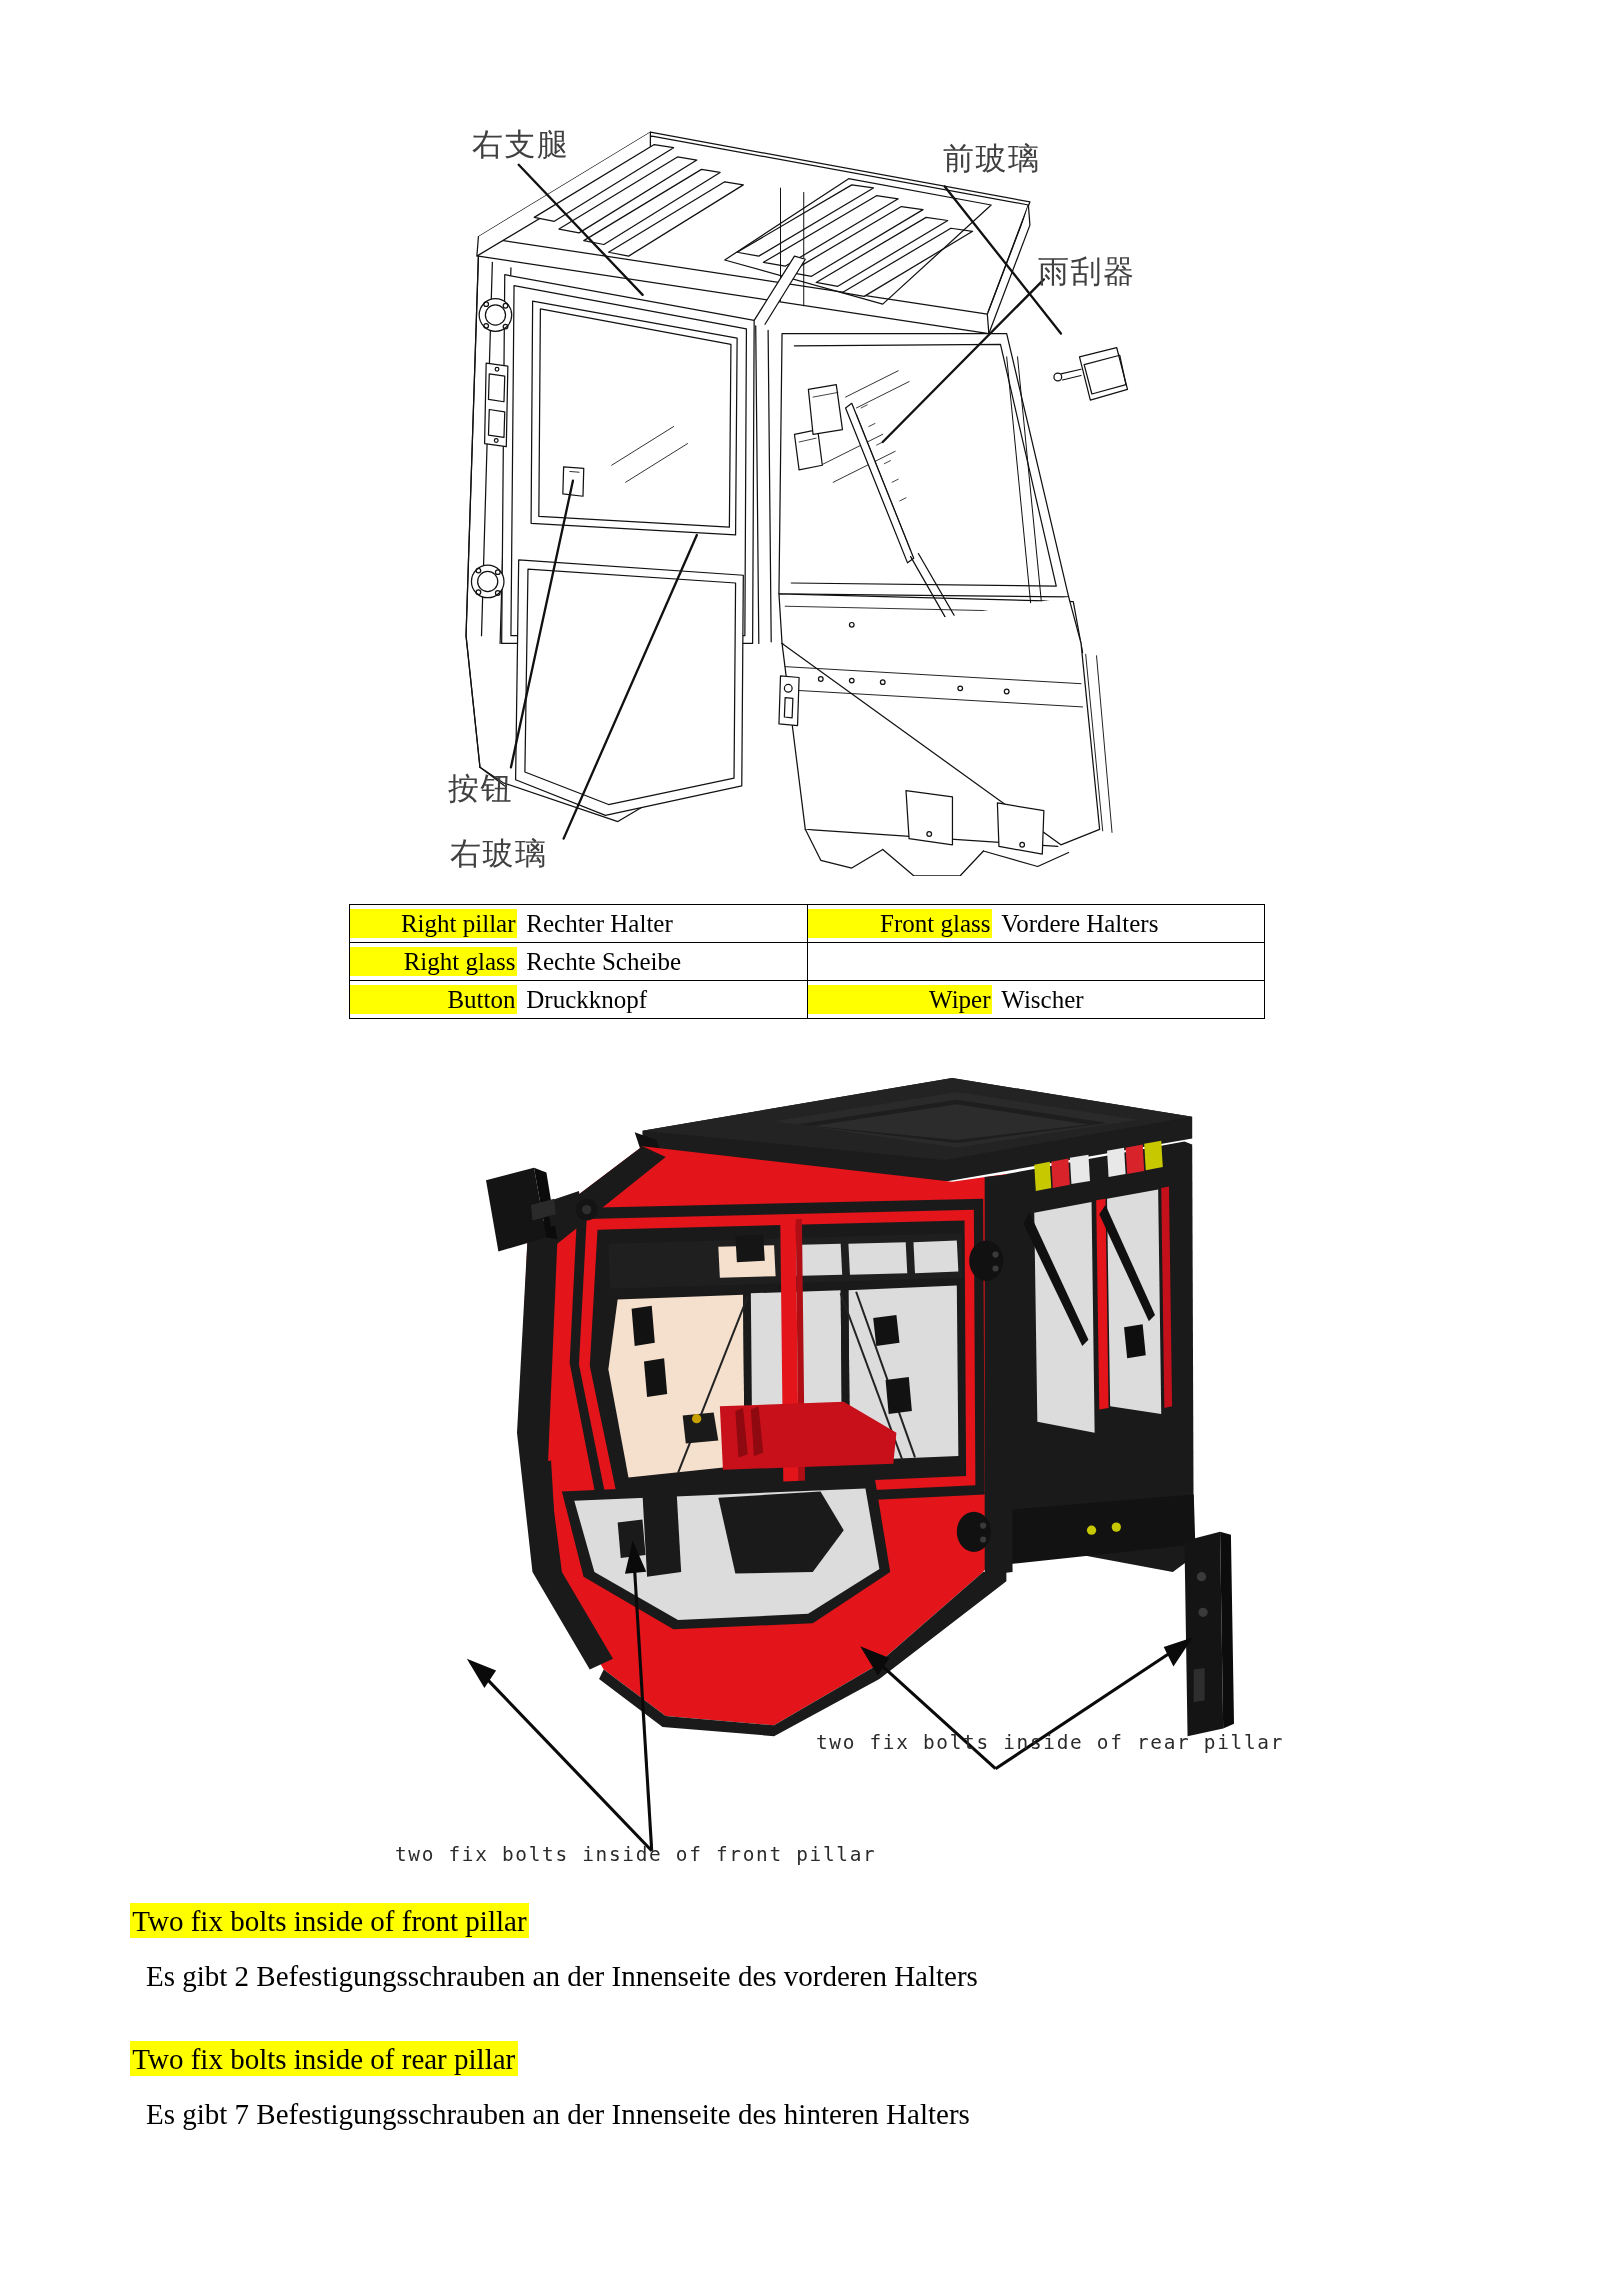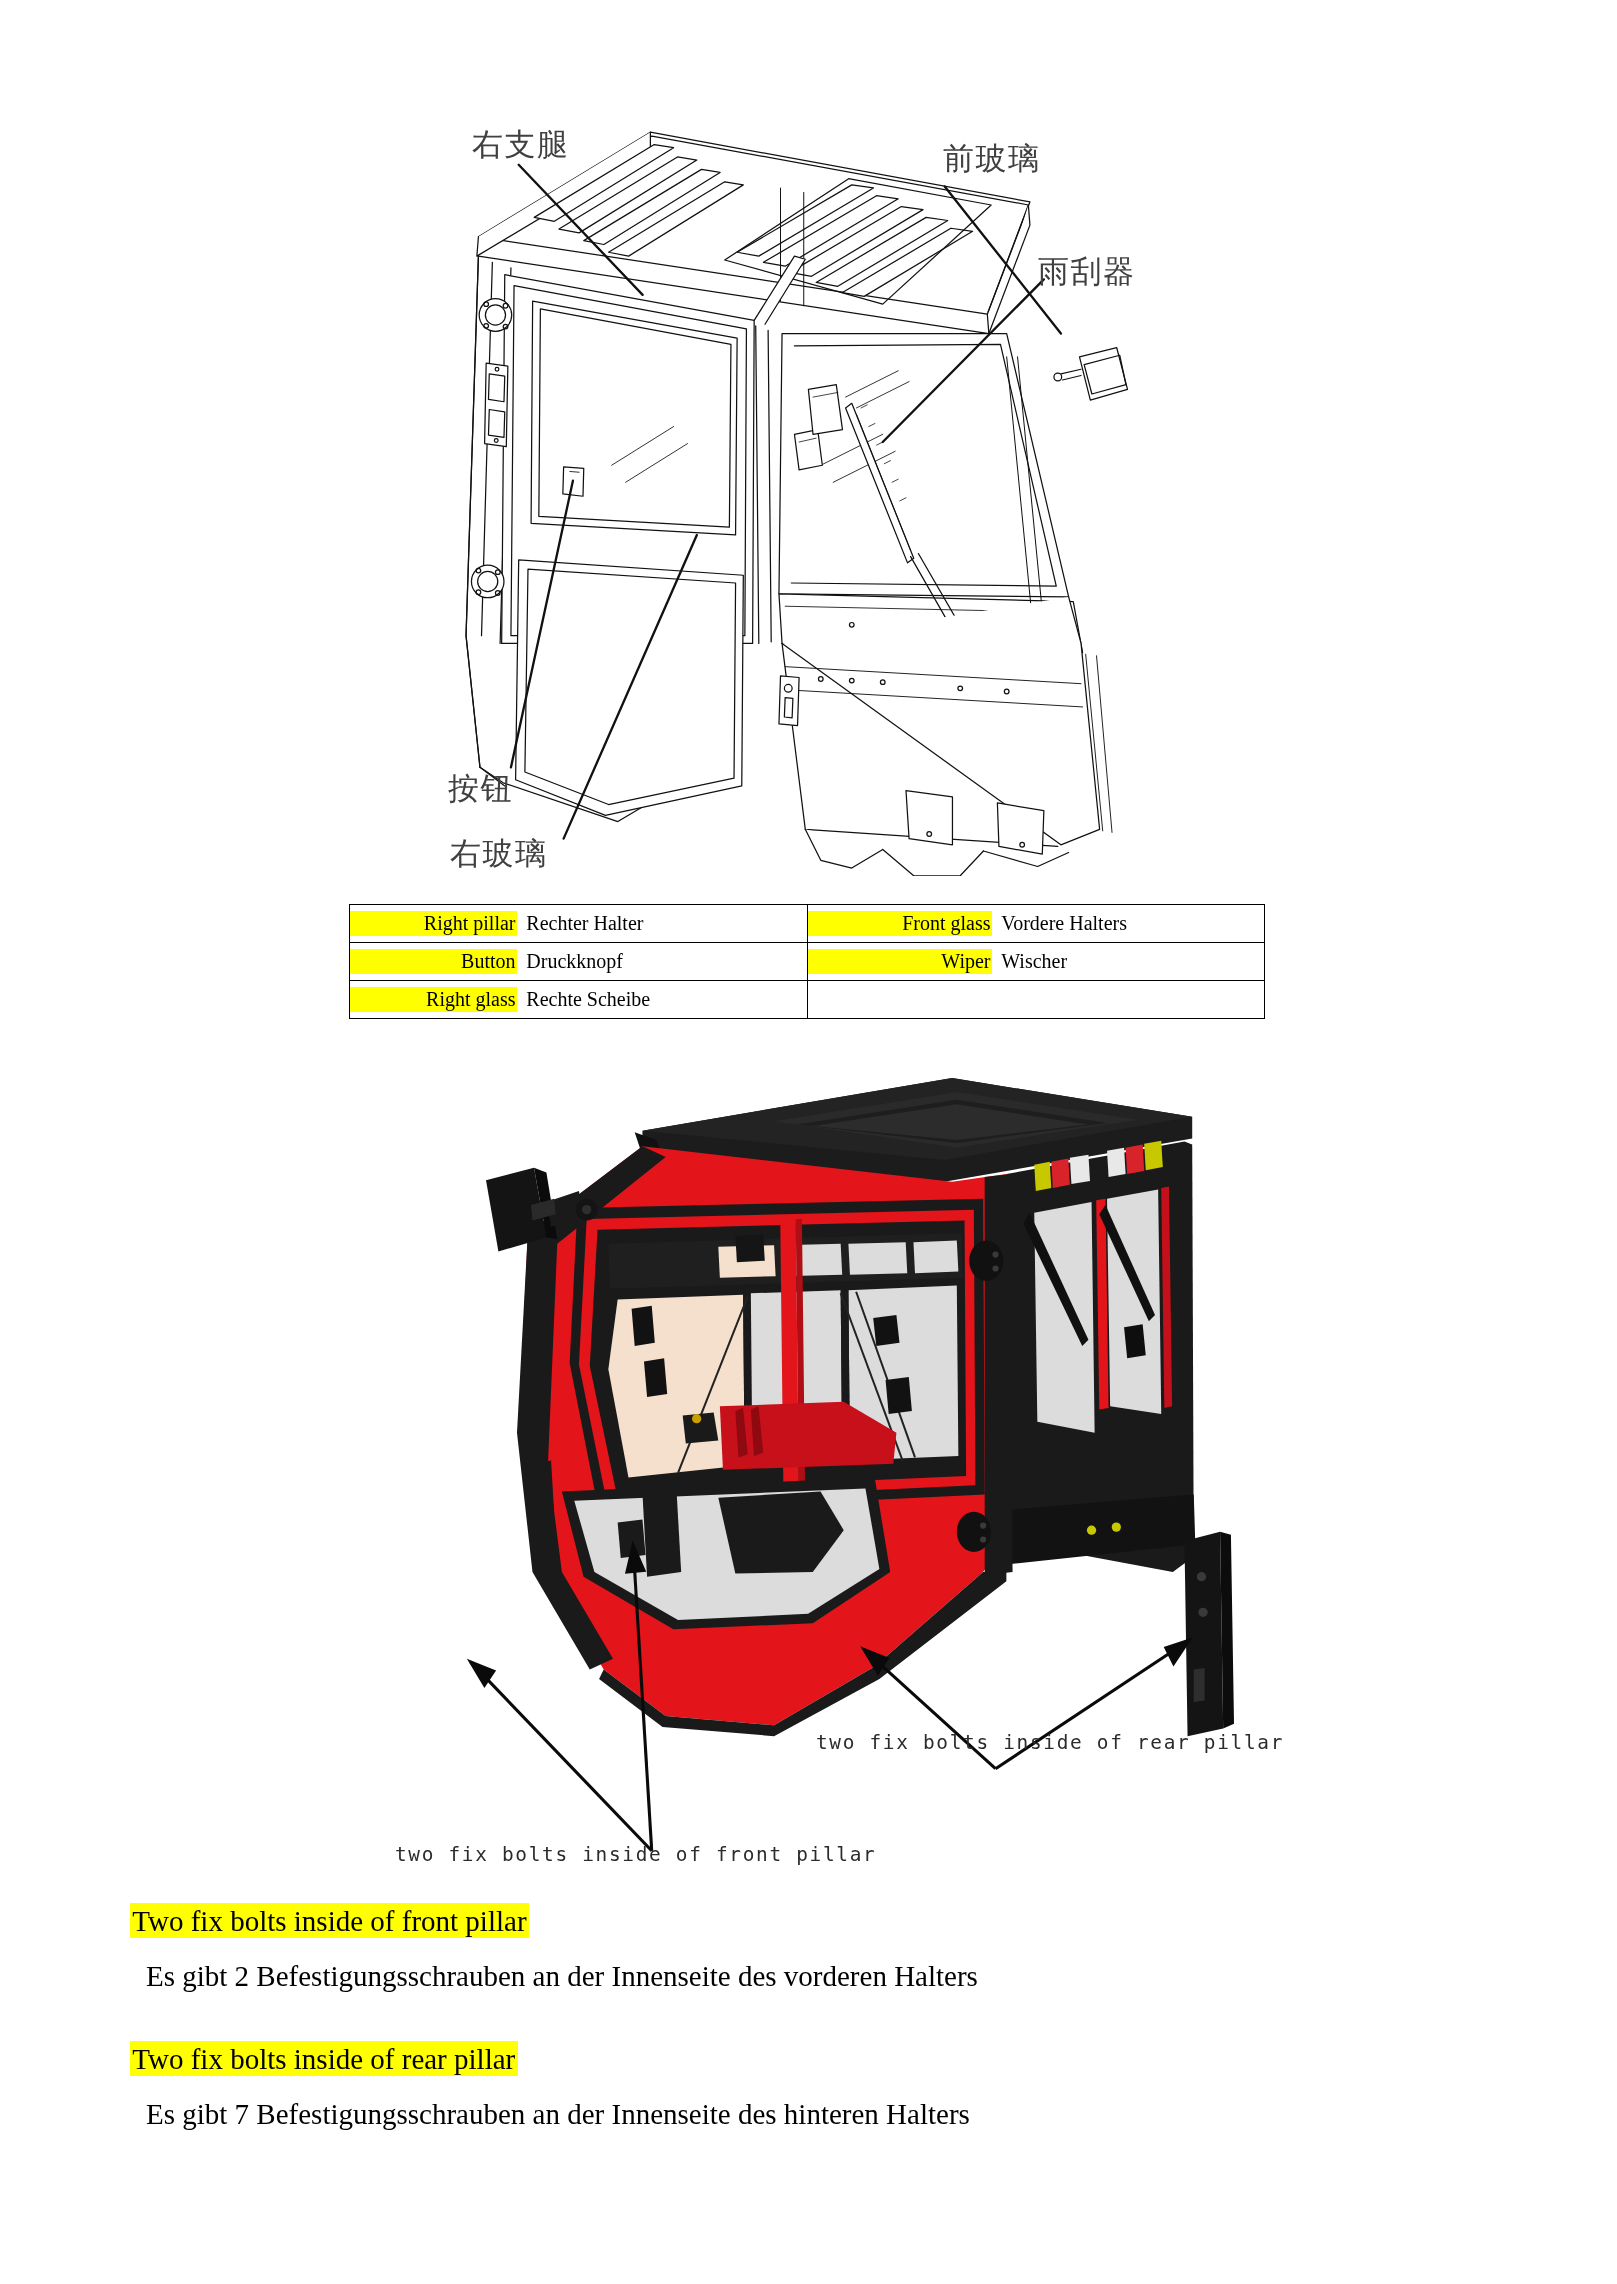--- a/index.html
+++ b/index.html
@@ -57,21 +57,21 @@
     top: 904px;
     width: 916px;
     border-collapse: collapse;
     table-layout: fixed;
   }
   #translation-table td {
     border: 1.5px solid #000000;
     height: 37px;
     padding: 0 7.7px 0 0;
     vertical-align: middle;
-    font-size: 20px;
+    font-size: 25px;
     font-family: "Liberation Serif", "DejaVu Serif", serif;
   }
   .cell-pair { white-space: nowrap; text-align: left; }
   .cell-pair .en {
     display: inline-block;
     text-align: right;
     background: #ffff00;
     padding: 0.8px 1.5px;
   }
   .cell-pair .de {
@@ -298,31 +298,31 @@
       <tr>
         <td class="col-left cell-pair">
           <span class="en">Right  pillar</span><span class="de">Rechter Halter</span>
         </td>
         <td class="col-right cell-pair">
           <span class="en">Front  glass</span><span class="de">Vordere Halters</span>
         </td>
       </tr>
       <tr>
         <td class="col-left cell-pair">
+          <span class="en">Right  glass</span><span class="de">Rechte Scheibe</span>
+        </td>
+        <td class="col-right empty-cell"></td>
+      </tr>
+      <tr>
+        <td class="col-left cell-pair">
           <span class="en">Button</span><span class="de">Druckknopf</span>
         </td>
         <td class="col-right cell-pair">
           <span class="en">Wiper</span><span class="de">Wischer</span>
         </td>
-      </tr>
-      <tr>
-        <td class="col-left cell-pair">
-          <span class="en">Right  glass</span><span class="de">Rechte Scheibe</span>
-        </td>
-        <td class="col-right empty-cell"></td>
       </tr>
     </tbody>
   </table>
 
   <div id="figure-red-cab">
     <svg viewBox="0 0 1140 1130" xmlns="http://www.w3.org/2000/svg">
 
       <g>
         <path d="M300,130 L700,62 L1010,112 L1010,140 L690,196 L300,162 Z" fill="#1c1c1c"></path>
         <path d="M300,130 L700,62 L1010,112 L690,168 Z" fill="#232323"></path>

